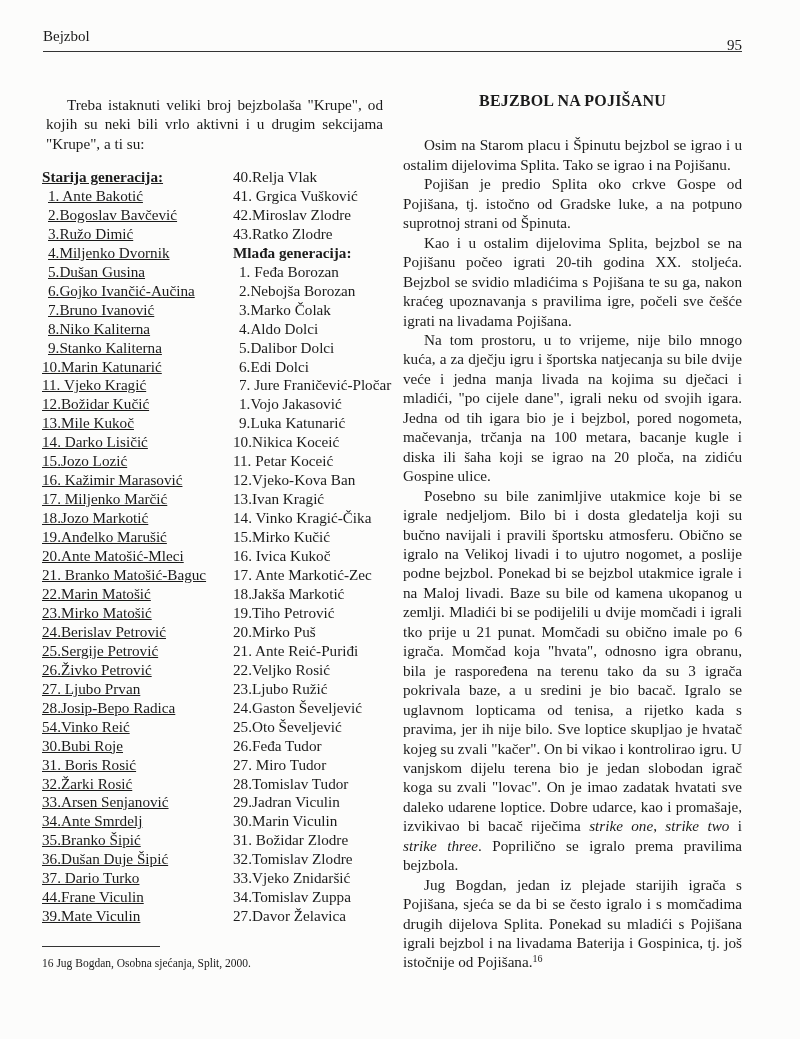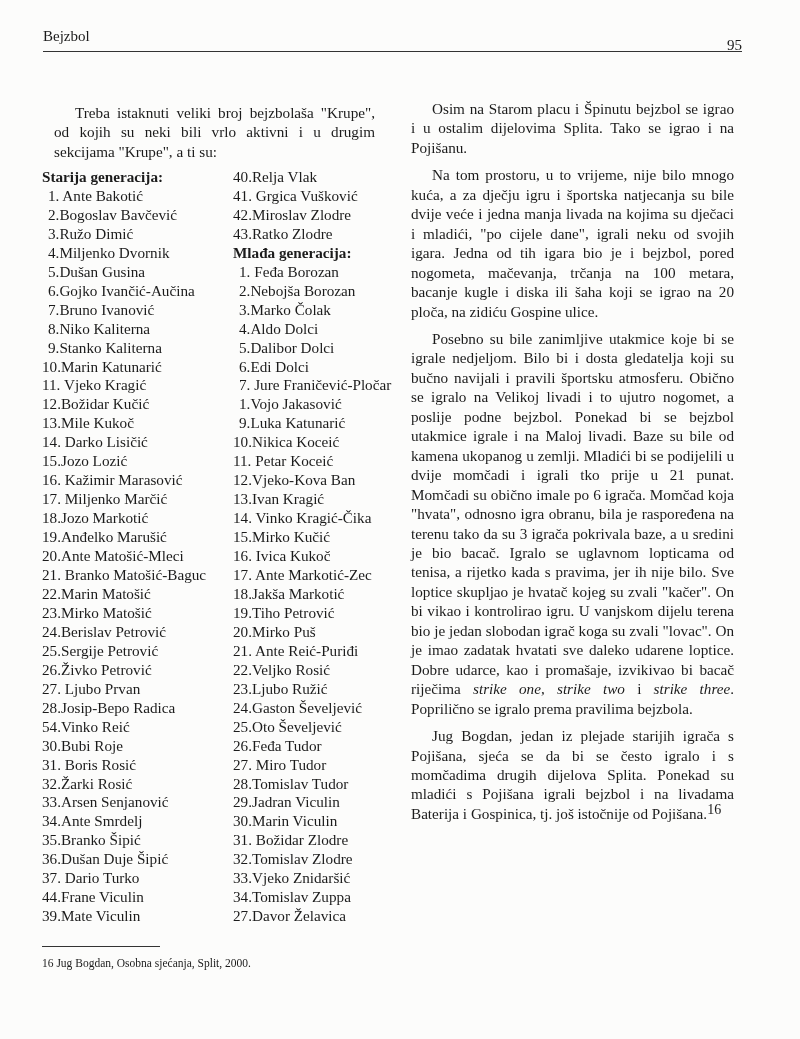--- a/index.html
+++ b/index.html
@@ -10,35 +10,35 @@
   }
   .running-head {
     position: absolute; left: 43px; top: 28px; width: 699px; height: 22px;
     font-size: 15px;
   }
   .running-head .title { position: absolute; left: 0; top: 0; }
   .running-head .pageno { position: absolute; right: 0; top: 9px; }
   .head-rule { position: absolute; left: 43px; top: 51px; width: 699px; height: 1px; background: #333; }
 
   .col-left { position: absolute; left: 42px; top: 91px; width: 345px; font-size: 15.2px; line-height: 19.4px; }
-  .intro { text-align: justify; text-indent: 21px; margin: 12px; }
+  .intro { text-align: justify; text-indent: 21px; margin: 4px; }
   .lists { position: absolute; left: 0; top: 77px; width: 345px; }
   .list { position: absolute; top: 0; margin: 0; padding: 0; list-style: none; line-height: 18.95px; font-size: 15.2px; white-space: nowrap; }
-  .list.l1 { left: 0; }
+  .list.l1 { left: 0; text-decoration: underline; }
   .list.l2 { left: 191px; }
   .list li { margin: 0; padding: 0; }
   .list .sub { font-weight: bold; }
   .list .item { padding-left: 6px; }
   .list .item.two { padding-left: 0; }
 
   .col-right { position: absolute; left: 403px; top: 91px; width: 339px; font-size: 15.2px; line-height: 19.45px; }
   .section-title { text-align: center; margin: 0 0 25px 0; font-size: 16px; letter-spacing: 0.2px; }
-  .para { margin: 8px; text-align: justify; text-indent: 21px; }
+  .para { margin: 0; text-align: justify; text-indent: 21px; }
   .para em { font-style: italic; }
-  .para sup { font-size: 14px; line-height: 0; vertical-align: 5px; }
+  .para sup { font-size: 10px; line-height: 0; vertical-align: 5px; }
 
   .fn-rule { position: absolute; left: 42px; top: 946px; width: 118px; height: 1px; background: #333; }
   .footnote { position: absolute; left: 42px; top: 957px; font-size: 11.5px; }
 </style>
 </head>
 <body>
 
 <div class="running-head">
   <span class="title">Bejzbol</span>
   <span class="pageno">95</span>
@@ -129,20 +129,23 @@
         <li class="item two">31. Božidar Zlodre</li>
         <li class="item two">32.Tomislav Zlodre</li>
         <li class="item two">33.Vjeko Znidaršić</li>
         <li class="item two">34.Tomislav Zuppa</li>
         <li class="item two">27.Davor Želavica</li>
       </ul>
   </div>
 </div>
 
 <div class="col-right">
+  <h2 class="section-title">BEJZBOL NA POJIŠANU</h2>
   <p class="para">Osim na Starom placu i Špinutu bejzbol se igrao i u ostalim dijelovima Splita. Tako se igrao i na Pojišanu.</p>
+  <p class="para">Pojišan je predio Splita oko crkve Gospe od Pojišana, tj. istočno od Gradske luke, a na potpuno suprotnoj strani od Špinuta.</p>
+  <p class="para">Kao i u ostalim dijelovima Splita, bejzbol se na Pojišanu počeo igrati 20-tih godina XX. stoljeća. Bejzbol se svidio mladićima s Pojišana te su ga, nakon kraćeg upoznavanja s pravilima igre, počeli sve češće igrati na livadama Pojišana.</p>
   <p class="para">Na tom prostoru, u to vrijeme, nije bilo mnogo kuća, a za dječju igru i športska natjecanja su bile dvije veće i jedna manja livada na kojima su dječaci i mladići, "po cijele dane", igrali neku od svojih igara. Jedna od tih igara bio je i bejzbol, pored nogometa, mačevanja, trčanja na 100 metara, bacanje kugle i diska ili šaha koji se igrao na 20 ploča, na zidiću Gospine ulice.</p>
   <p class="para"><span>Posebno su bile zanimljive utakmice koje bi se igrale nedjeljom. Bilo bi i dosta gledatelja koji su bučno navijali i pravili športsku atmosferu. Obično se igralo na Velikoj livadi i to ujutro nogomet, a poslije podne bejzbol. Ponekad bi se bejzbol utakmice igrale i na Maloj livadi. Baze su bile od kamena ukopanog u zemlji. Mladići bi se podijelili u dvije momčadi i igrali tko prije u 21 punat. Momčadi su obično imale po 6 igrača. Momčad koja "hvata", odnosno igra obranu, bila je raspoređena na terenu tako da su 3 igrača pokrivala baze, a u sredini je bio bacač. Igralo se uglavnom lopticama od tenisa, a rijetko kada s pravima, jer ih nije bilo. Sve loptice skupljao je hvatač kojeg su zvali "kačer". On bi vikao i kontrolirao igru. U vanjskom dijelu terena bio je jedan slobodan igrač koga su zvali "lovac". On je imao zadatak hvatati sve daleko udarene loptice. Dobre udarce, kao i promašaje, izvikivao bi bacač riječima</span> <em>strike one</em><span>, </span><em>strike two</em><span> i </span><em>strike three</em><span>. Poprilično se igralo prema pravilima bejzbola.</span></p>
   <p class="para"><span>Jug Bogdan, jedan iz plejade starijih igrača s Pojišana, sjeća se da bi se često igralo i s momčadima drugih dijelova Splita. Ponekad su mladići s Pojišana igrali bejzbol i na livadama Baterija i Gospinica, tj. još istočnije od Pojišana.</span><sup>16</sup></p>
 </div>
 
 <div class="fn-rule"></div>
 <div class="footnote">16 Jug Bogdan, Osobna sjećanja, Split, 2000.</div>
 
 </body></html>

